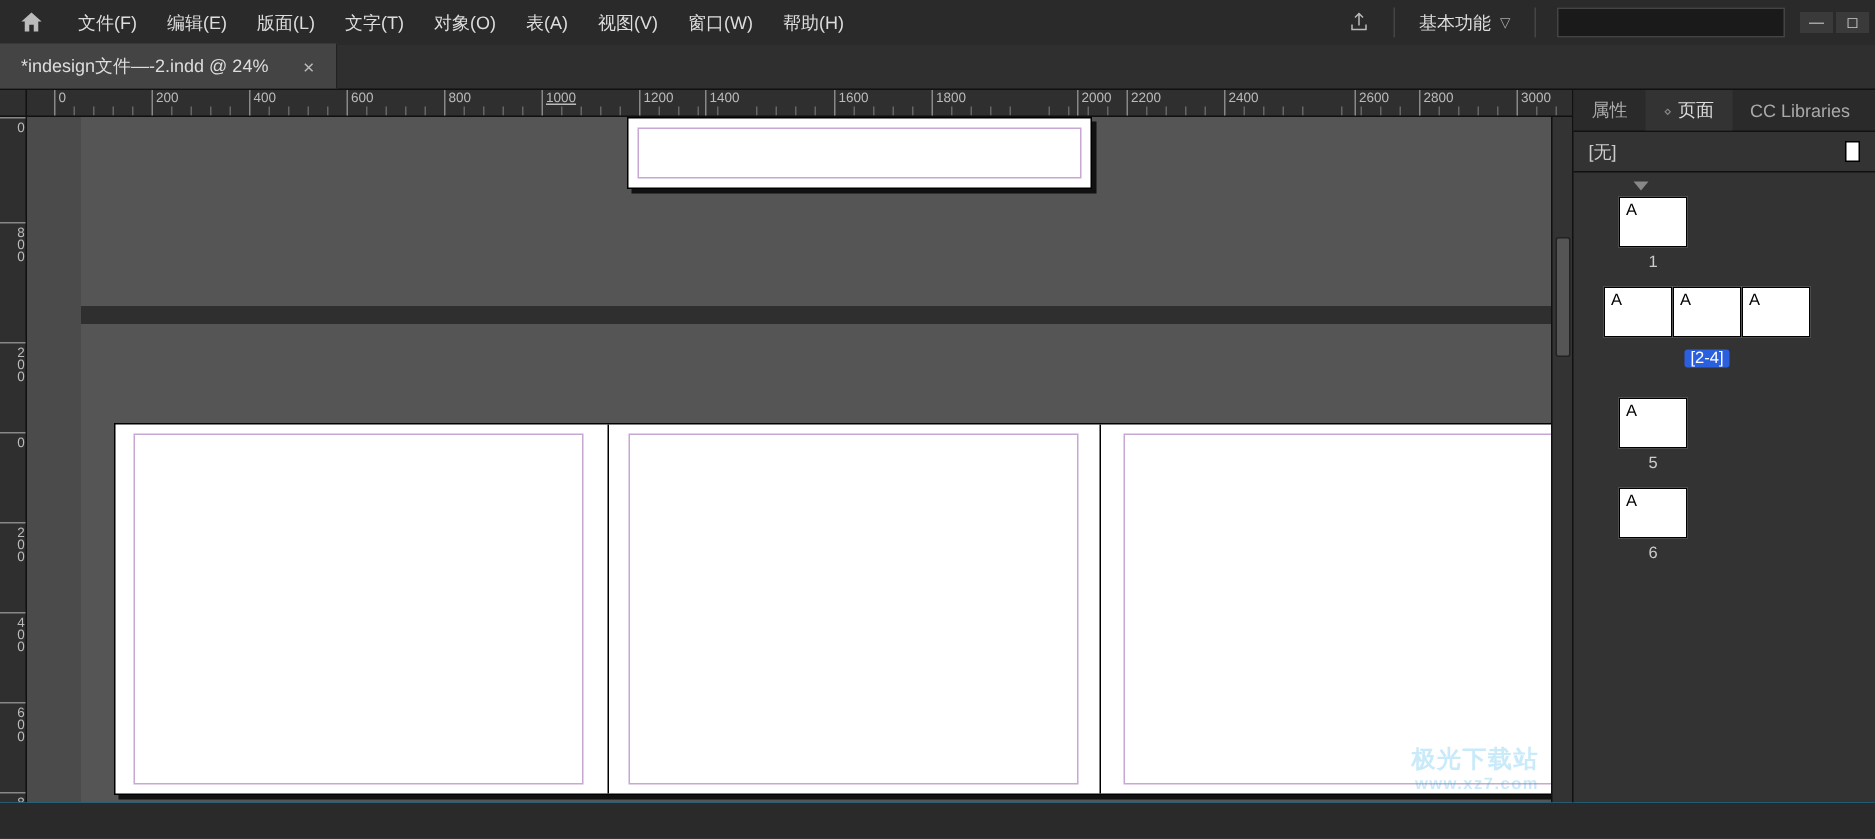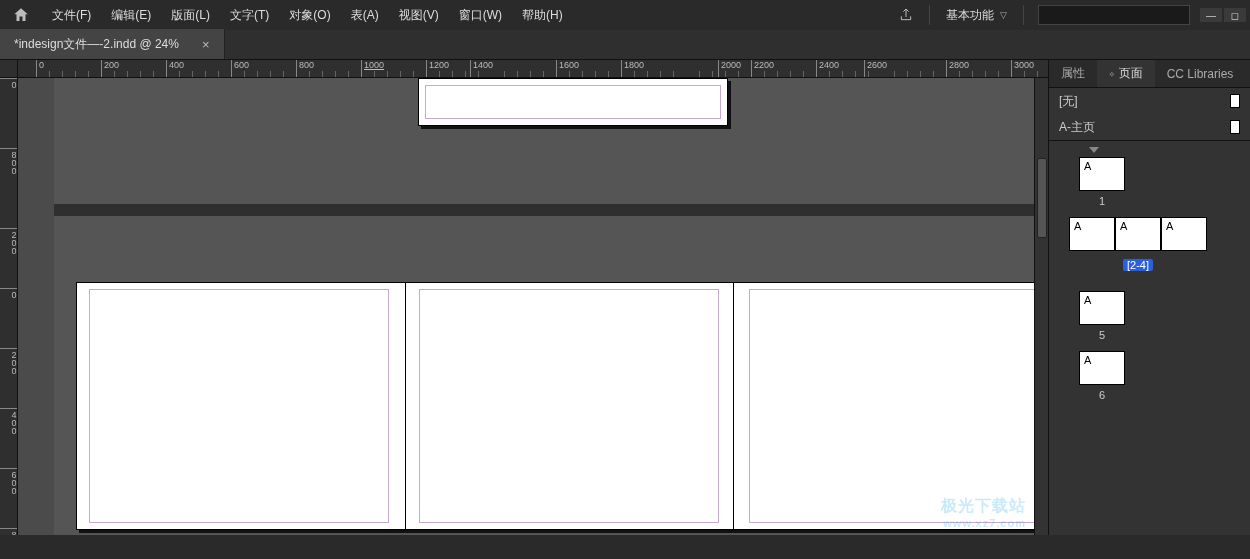--- a/index.html
+++ b/index.html
@@ -180,21 +180,21 @@
           <div class="tick" style="left: 733px;">2200</div>
           <div class="sub" style="left: 746px;"></div>
           <div class="sub" style="left: 759px;"></div>
           <div class="sub" style="left: 772px;"></div>
           <div class="sub" style="left: 785px;"></div>
           <div class="tick" style="left: 798px;">2400</div>
           <div class="sub" style="left: 811px;"></div>
           <div class="sub" style="left: 824px;"></div>
           <div class="sub" style="left: 837px;"></div>
           <div class="sub" style="left: 850px;"></div>
-          <div class="tick" style="left: 846px;">2600</div>
+          <div class="tick" style="left: 885px;">2600</div>
           <div class="sub" style="left: 876px;"></div>
           <div class="sub" style="left: 889px;"></div>
           <div class="sub" style="left: 902px;"></div>
           <div class="sub" style="left: 915px;"></div>
           <div class="tick" style="left: 928px;">2800</div>
           <div class="sub" style="left: 941px;"></div>
           <div class="sub" style="left: 954px;"></div>
           <div class="sub" style="left: 967px;"></div>
           <div class="sub" style="left: 980px;"></div>
           <div class="tick" style="left: 993px;">3000</div>
@@ -250,24 +250,20 @@
           <span>页面</span>
         </div>
         <div class="rtab">CC Libraries</div>
       </div>
 
       <div class="master-list">
         <div class="master-row">
           <span>[无]</span>
           <span class="master-swatch"></span>
         </div>
-        <div class="master-row">
-          <span>A-主页</span>
-          <span class="master-swatch"></span>
-        </div>
       </div>
 
       <div class="pages-tree">
         <div class="tri-down"></div>
 
         <div class="pg-row">
           <div class="pg pg-single">A</div>
           <div class="pg-label" style="width:46px;">1</div>
         </div>
 

